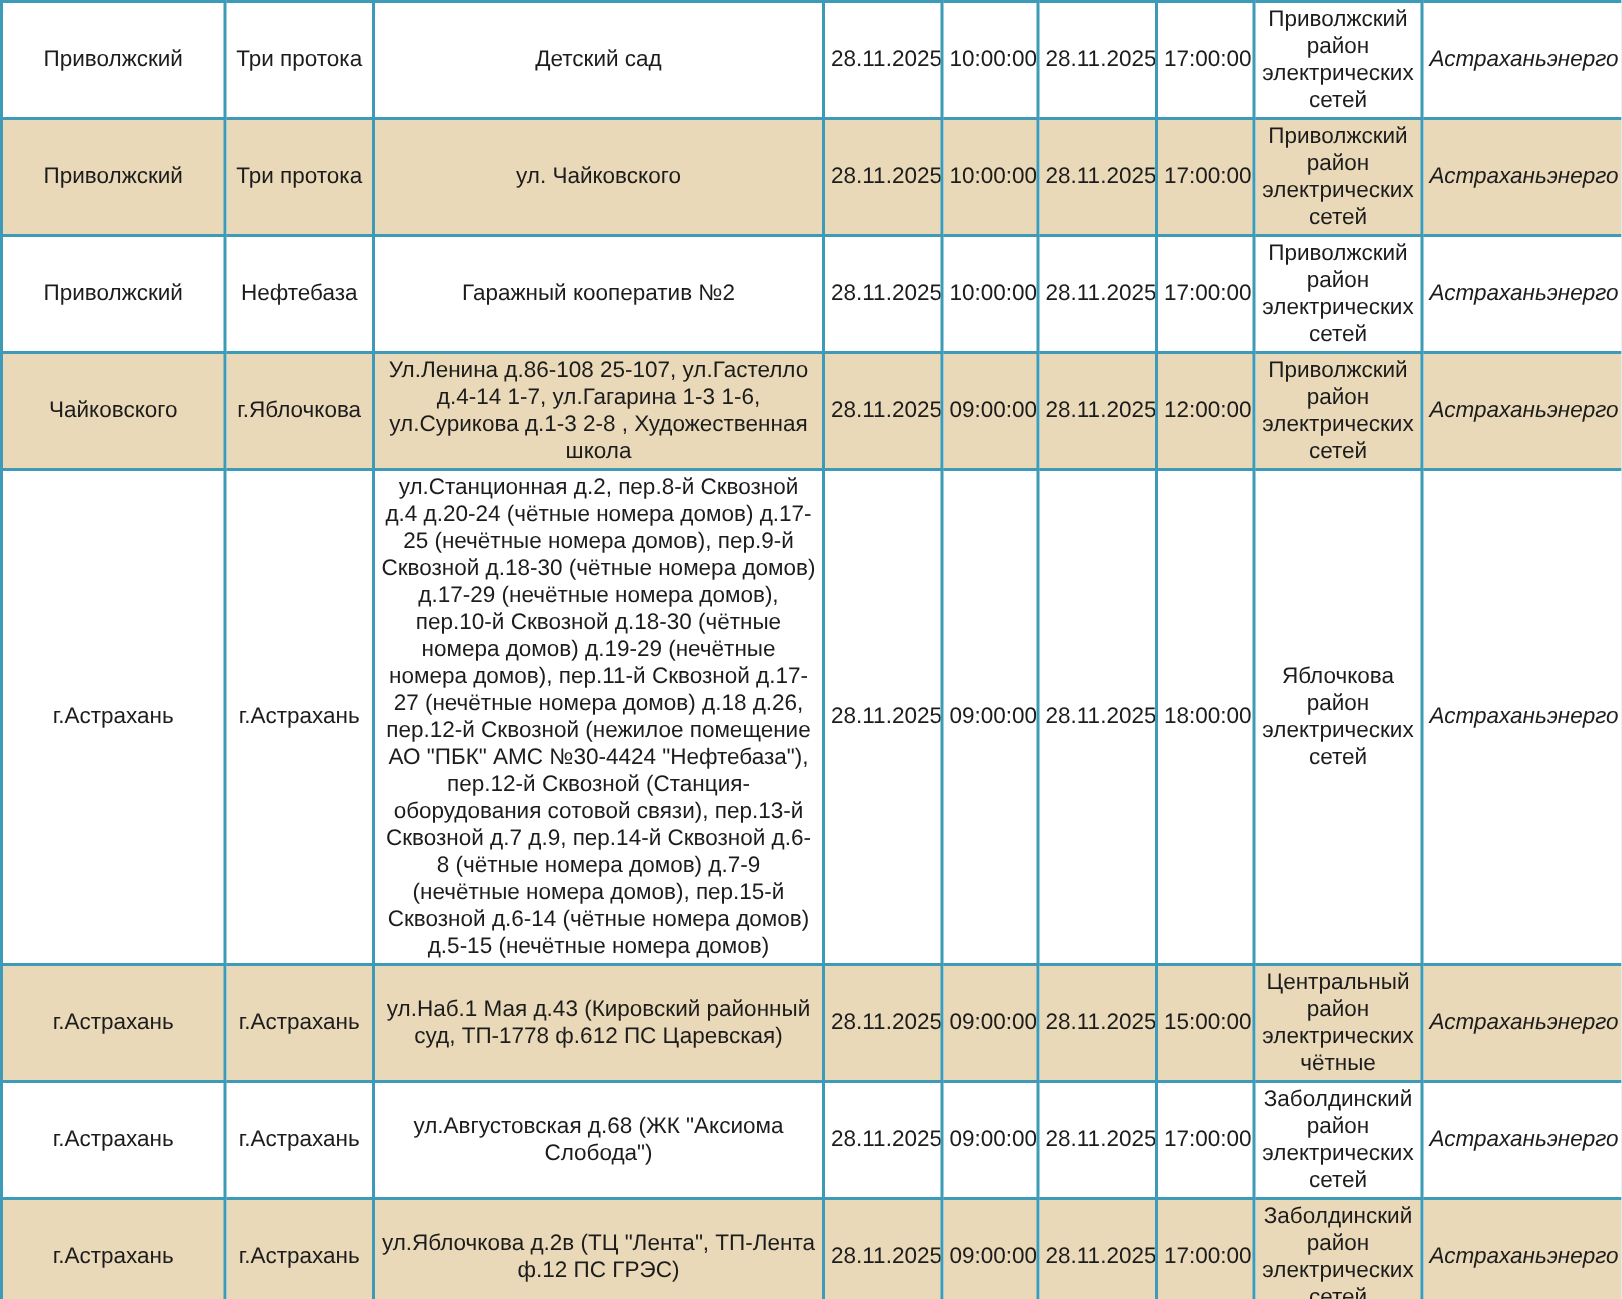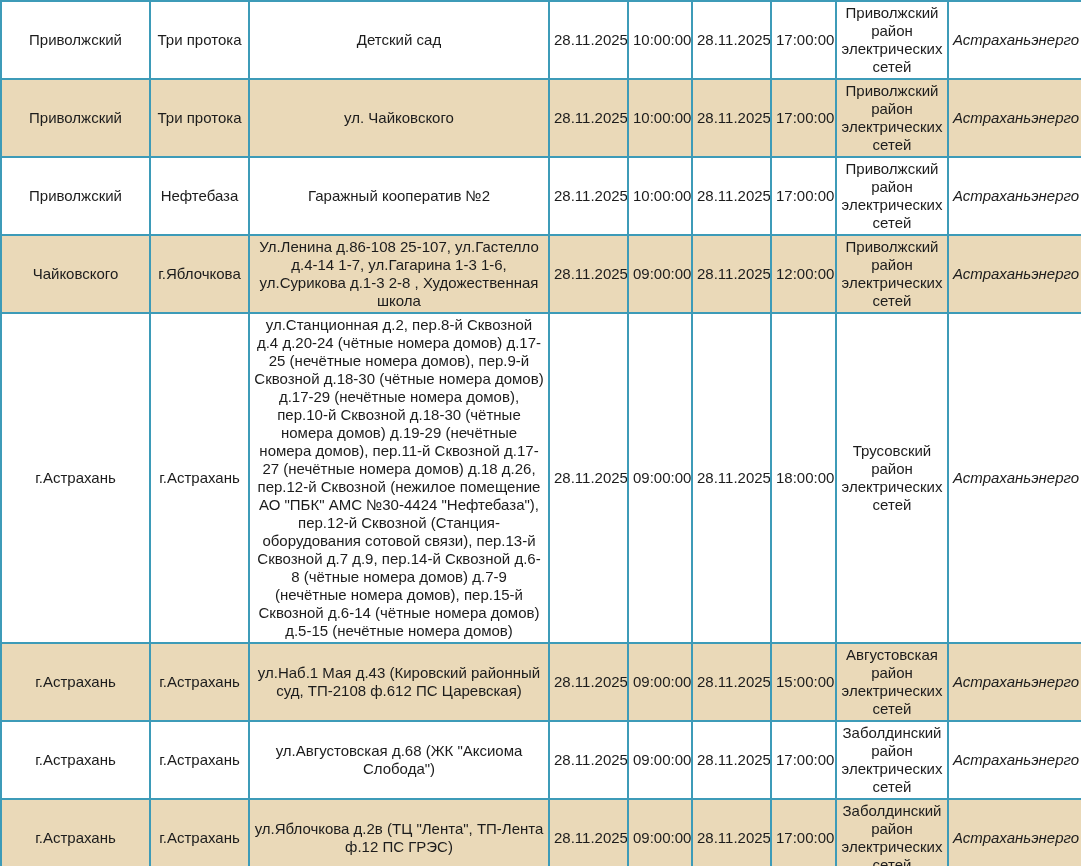--- a/index.html
+++ b/index.html
@@ -129,32 +129,32 @@
     <td class="cell-company">Астраханьэнерго</td>
   </tr>
         <tr>
     <td class="cell-district">г.Астрахань</td>
     <td class="cell-settlement">г.Астрахань</td>
     <td class="cell-address">ул.Станционная д.2, пер.8-й Сквозной д.4 д.20-24 (чётные номера домов) д.17-25 (нечётные номера домов), пер.9-й Сквозной д.18-30 (чётные номера домов) д.17-29 (нечётные номера домов), пер.10-й Сквозной д.18-30 (чётные номера домов) д.19-29 (нечётные номера домов), пер.11-й Сквозной д.17-27 (нечётные номера домов) д.18 д.26, пер.12-й Сквозной (нежилое помещение АО "ПБК" АМС №30-4424 "Нефтебаза"), пер.12-й Сквозной (Станция-оборудования сотовой связи), пер.13-й Сквозной д.7 д.9, пер.14-й Сквозной д.6-8 (чётные номера домов) д.7-9 (нечётные номера домов), пер.15-й Сквозной д.6-14 (чётные номера домов) д.5-15 (нечётные номера домов)</td>
     <td class="cell-start_date">28.11.2025</td>
     <td class="cell-start_time">09:00:00</td>
     <td class="cell-end_date">28.11.2025</td>
     <td class="cell-end_time">18:00:00</td>
-    <td class="cell-network_area">Трусовский район электрических сетей</td>
+    <td class="cell-network_area">Яблочкова район электрических сетей</td>
     <td class="cell-company">Астраханьэнерго</td>
   </tr>
         <tr class="shaded">
     <td class="cell-district">г.Астрахань</td>
     <td class="cell-settlement">г.Астрахань</td>
-    <td class="cell-address">ул.Наб.1 Мая д.43 (Кировский районный суд, ТП-2108 ф.612 ПС Царевская)</td>
+    <td class="cell-address">ул.Наб.1 Мая д.43 (Кировский районный суд, ТП-1778 ф.612 ПС Царевская)</td>
     <td class="cell-start_date">28.11.2025</td>
     <td class="cell-start_time">09:00:00</td>
     <td class="cell-end_date">28.11.2025</td>
     <td class="cell-end_time">15:00:00</td>
-    <td class="cell-network_area">Августовская район электрических сетей</td>
+    <td class="cell-network_area">Центральный район электрических чётные</td>
     <td class="cell-company">Астраханьэнерго</td>
   </tr>
         <tr>
     <td class="cell-district">г.Астрахань</td>
     <td class="cell-settlement">г.Астрахань</td>
     <td class="cell-address">ул.Августовская д.68 (ЖК "Аксиома Слобода")</td>
     <td class="cell-start_date">28.11.2025</td>
     <td class="cell-start_time">09:00:00</td>
     <td class="cell-end_date">28.11.2025</td>
     <td class="cell-end_time">17:00:00</td>

